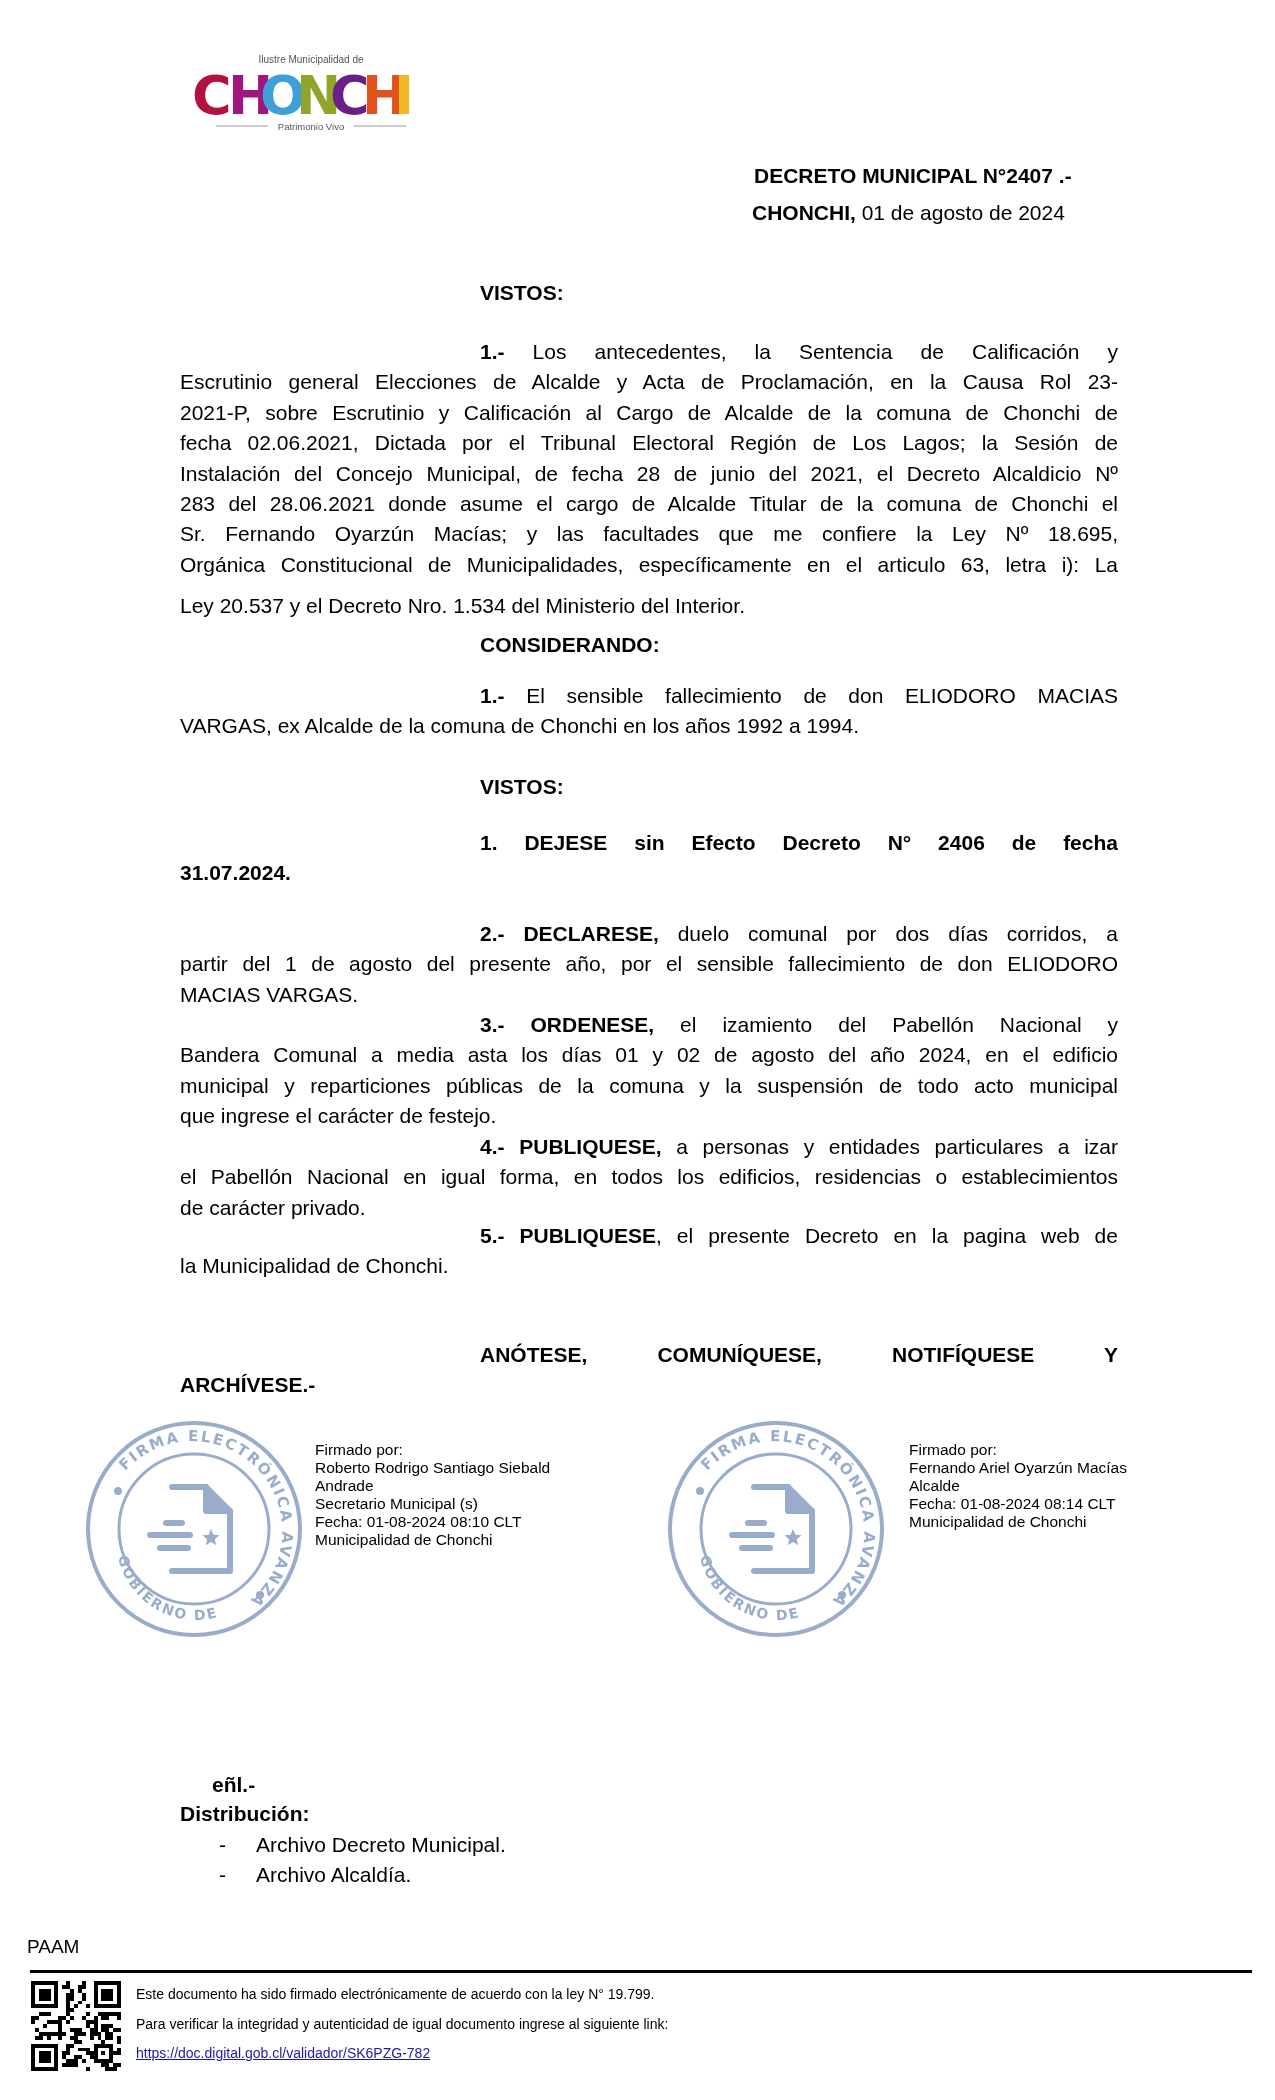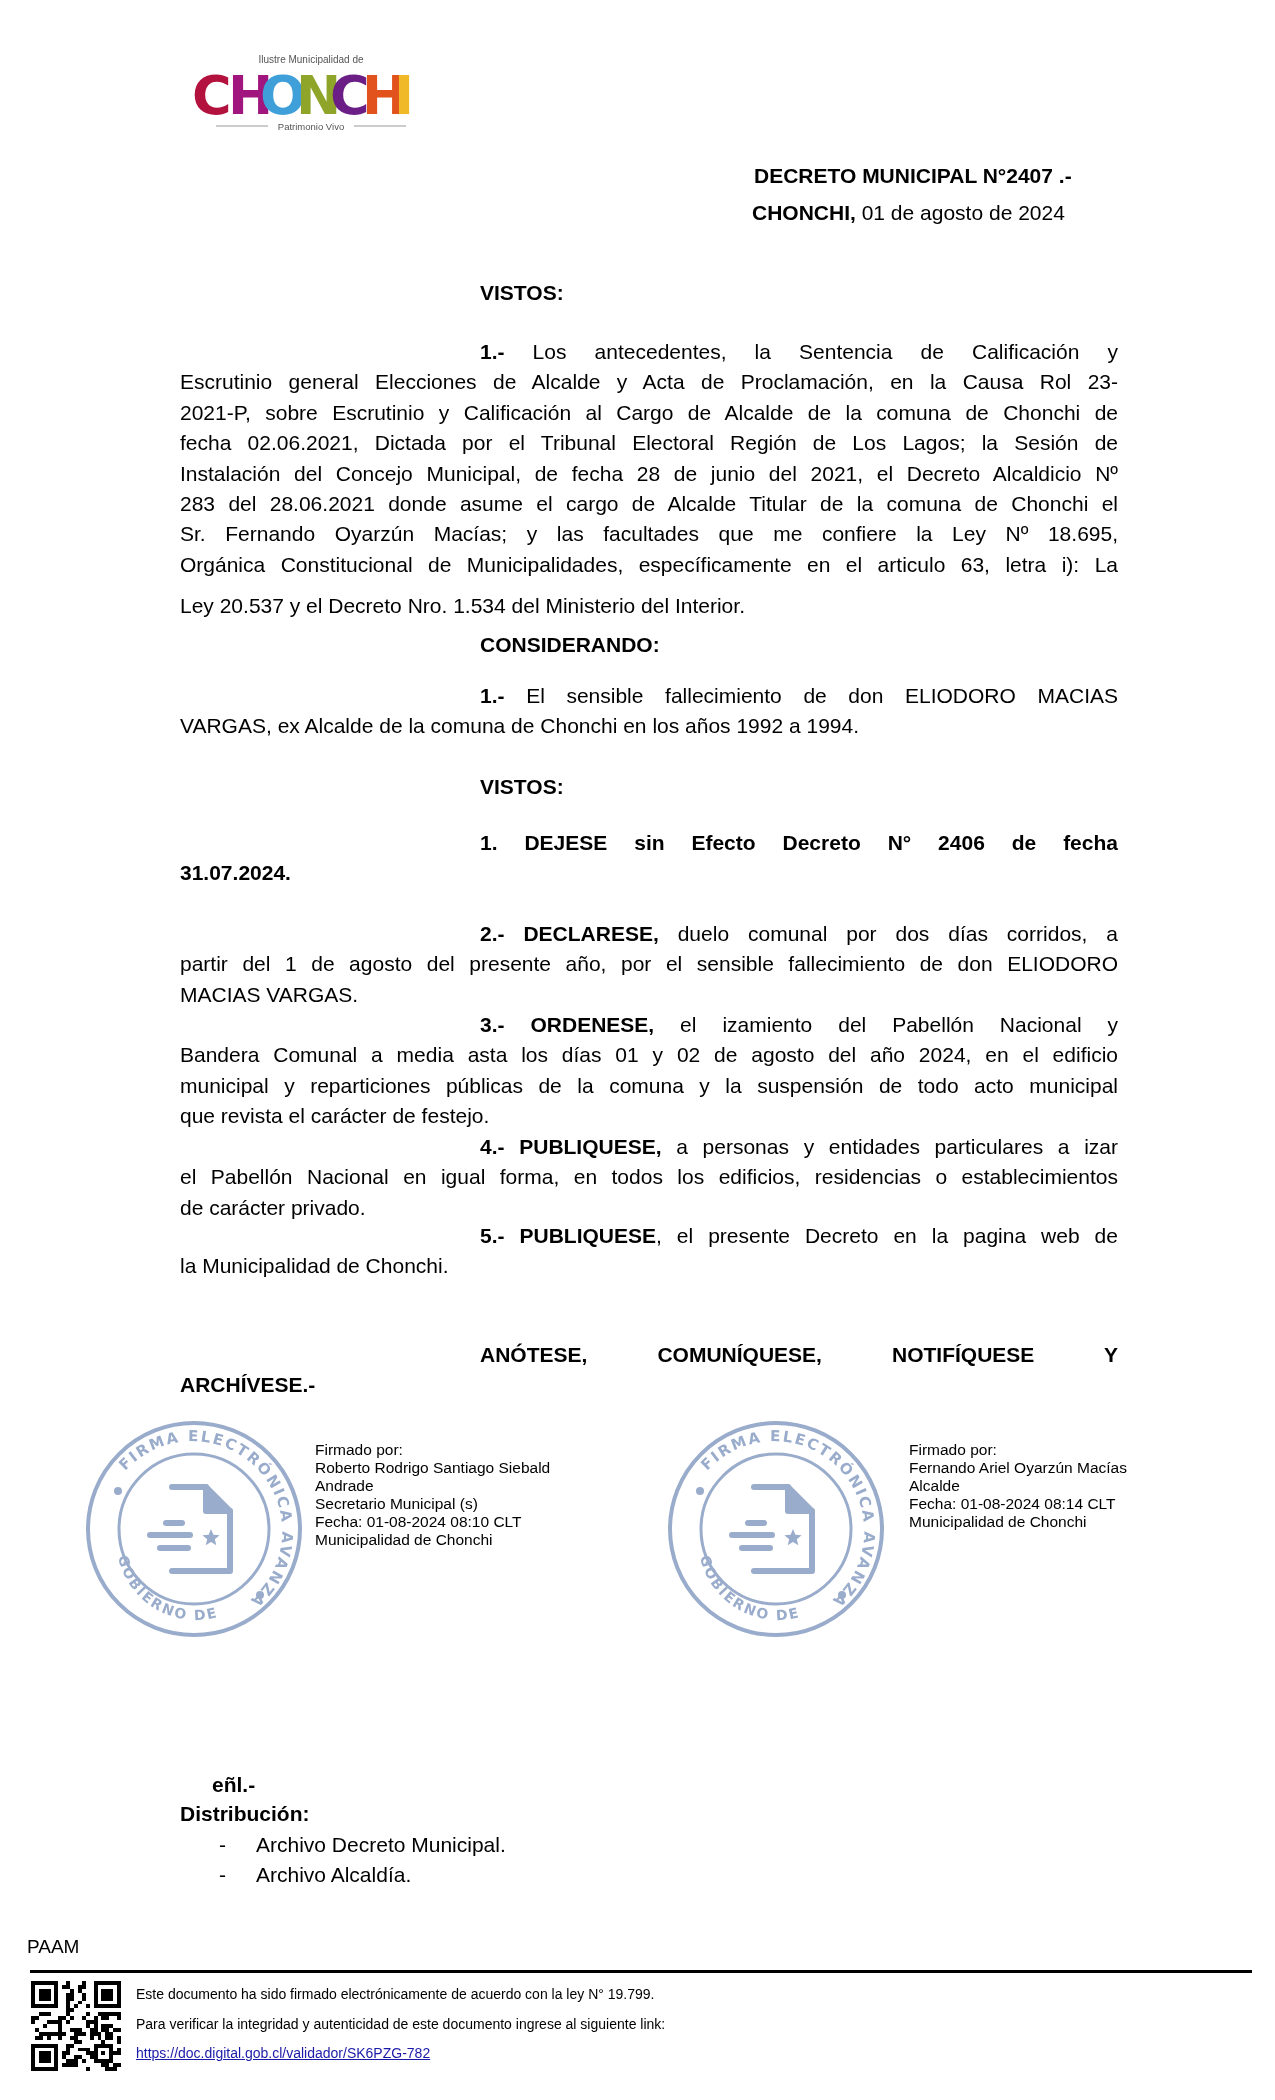--- a/index.html
+++ b/index.html
@@ -68,21 +68,21 @@
 <div class="abs t b u" style="left:480px; top:772px;">VISTOS:</div>
 <div id="decreto-body">
     <div class="line ind just" style="top: 828px;"><span class="b">1.</span><span> </span><span class="b">DEJESE sin Efecto Decreto N° 2406 de fecha</span><span></span></div>
     <div class="line b" style="top: 858.4px;">31.07.2024.</div>
     <div class="line ind just" style="top: 919px;"><span class="b">2.-</span><span> </span><span class="b">DECLARESE,</span><span> duelo comunal por dos días corridos, a</span></div>
     <div class="line just" style="top: 949.4px;">partir del 1 de agosto del presente año, por el sensible fallecimiento de don ELIODORO</div>
     <div class="line" style="top: 979.8px;">MACIAS VARGAS.</div>
     <div class="line ind just" style="top: 1010px;"><span class="b">3.-</span><span> </span><span class="b">ORDENESE,</span><span> el izamiento del Pabellón Nacional y</span></div>
     <div class="line just" style="top: 1040.4px;">Bandera Comunal a media asta los días 01 y 02 de agosto del año 2024, en el edificio</div>
     <div class="line just" style="top: 1070.8px;">municipal y reparticiones públicas de la comuna y la suspensión de todo acto municipal</div>
-    <div class="line" style="top: 1101.2px;">que revista el carácter de festejo.</div>
+    <div class="line" style="top: 1101.2px;">que ingrese el carácter de festejo.</div>
     <div class="line ind just" style="top: 1132px;"><span class="b">4.-</span><span> </span><span class="b">PUBLIQUESE,</span><span> a personas y entidades particulares a izar</span></div>
     <div class="line just" style="top: 1162.4px;">el Pabellón Nacional en igual forma, en todos los edificios, residencias o establecimientos</div>
     <div class="line" style="top: 1192.8px;">de carácter privado.</div>
     <div class="line ind just" style="top: 1221px;"><span class="b">5.-</span><span> </span><span class="b">PUBLIQUESE</span><span>, el presente Decreto en la pagina web de</span></div>
     <div class="line" style="top: 1251.4px;">la Municipalidad de Chonchi.</div>
   </div>
 
 <div class="line ind just b" style="top:1340px;">ANÓTESE, COMUNÍQUESE, NOTIFÍQUESE Y</div>
 <div class="line b" style="top:1370px;">ARCHÍVESE.-</div>
 
@@ -321,14 +321,14 @@
       <rect x="18" y="2" width="3" height="3" fill="#000"></rect>
       <rect x="0" y="16" width="7" height="7" fill="#000"></rect>
       <rect x="1" y="17" width="5" height="5" fill="#fff"></rect>
       <rect x="2" y="18" width="3" height="3" fill="#000"></rect>
       <rect x="16" y="16" width="5" height="5" fill="#000"></rect>
       <rect x="17" y="17" width="3" height="3" fill="#fff"></rect>
       <rect x="18" y="18" width="1" height="1" fill="#000"></rect>
     </svg>
 </div>
 <div class="ftxt" style="top:1986px;">Este documento ha sido firmado electrónicamente de acuerdo con la ley N° 19.799.</div>
-<div class="ftxt" style="top:2016px;">Para verificar la integridad y autenticidad de este documento ingrese al siguiente link:</div>
+<div class="ftxt" style="top:2016px;">Para verificar la integridad y autenticidad de igual documento ingrese al siguiente link:</div>
 <div class="ftxt flink" style="top:2045px;">https://doc.digital.gob.cl/validador/SK6PZG-782</div>
 
 </body></html>

